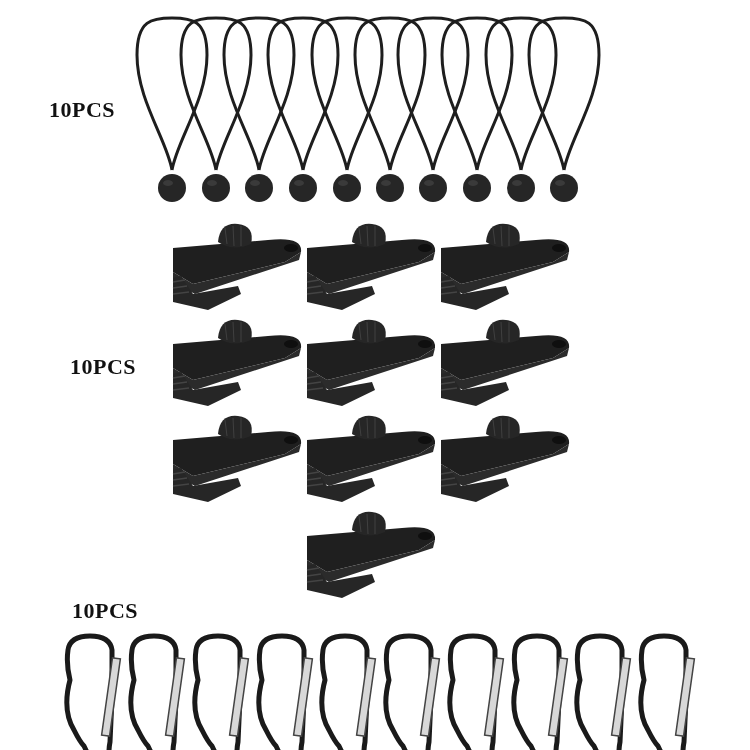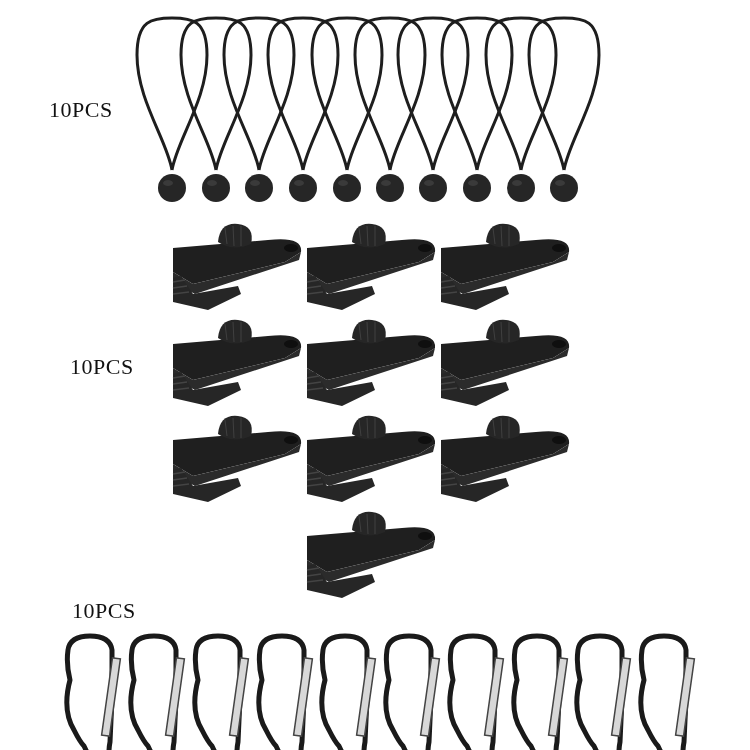--- a/index.html
+++ b/index.html
@@ -1,17 +1,17 @@
 <!DOCTYPE html>
 <html><head>
 <meta charset="utf-8">
 <style>
   html, body { margin:0; padding:0; background:#ffffff; }
   body { width:750px; height:750px; position:relative; overflow:hidden; font-family:"Liberation Serif", serif; }
-  .label { position:absolute; font-family:"Liberation Serif", "DejaVu Serif", serif; font-weight:normal; font-size:22px; color:#111; letter-spacing:0.5px; }
+  .label { position:absolute; font-family:"Liberation Serif", "DejaVu Serif", serif; font-weight:bold; font-size:22px; color:#111; letter-spacing:0.5px; }
   .layer { position:absolute; left:0; top:0; }
 </style>
 </head>
 <body>
 
 <div class="label" style="left:49px; top:97px;">10PCS</div>
 <div class="label" style="left:70px; top:354px;">10PCS</div>
 <div class="label" style="left:72px; top:598px;">10PCS</div>
 
 <svg class="layer" width="750" height="750">

